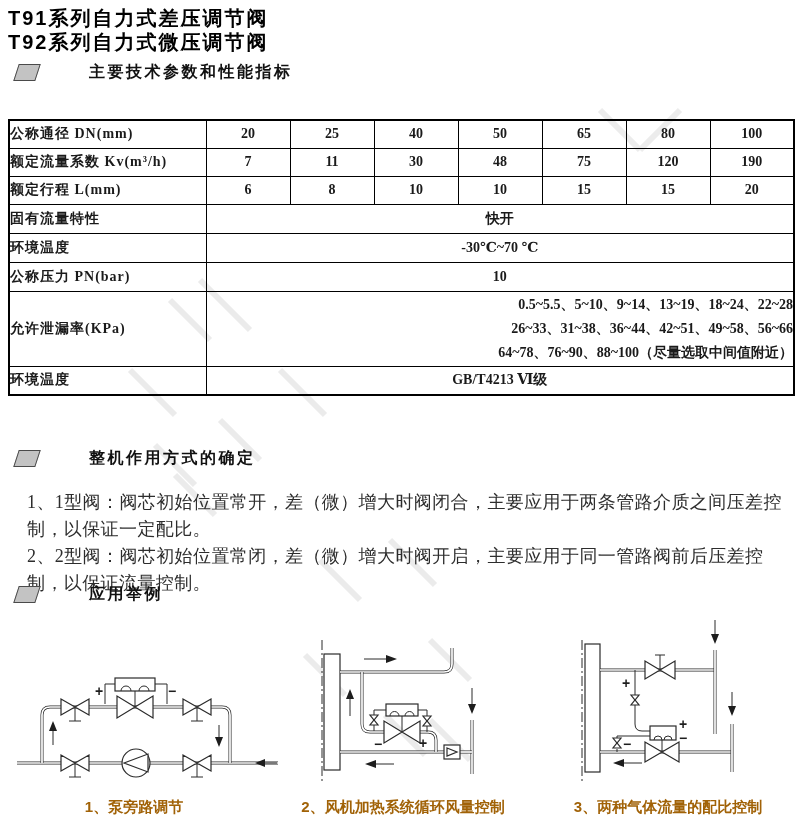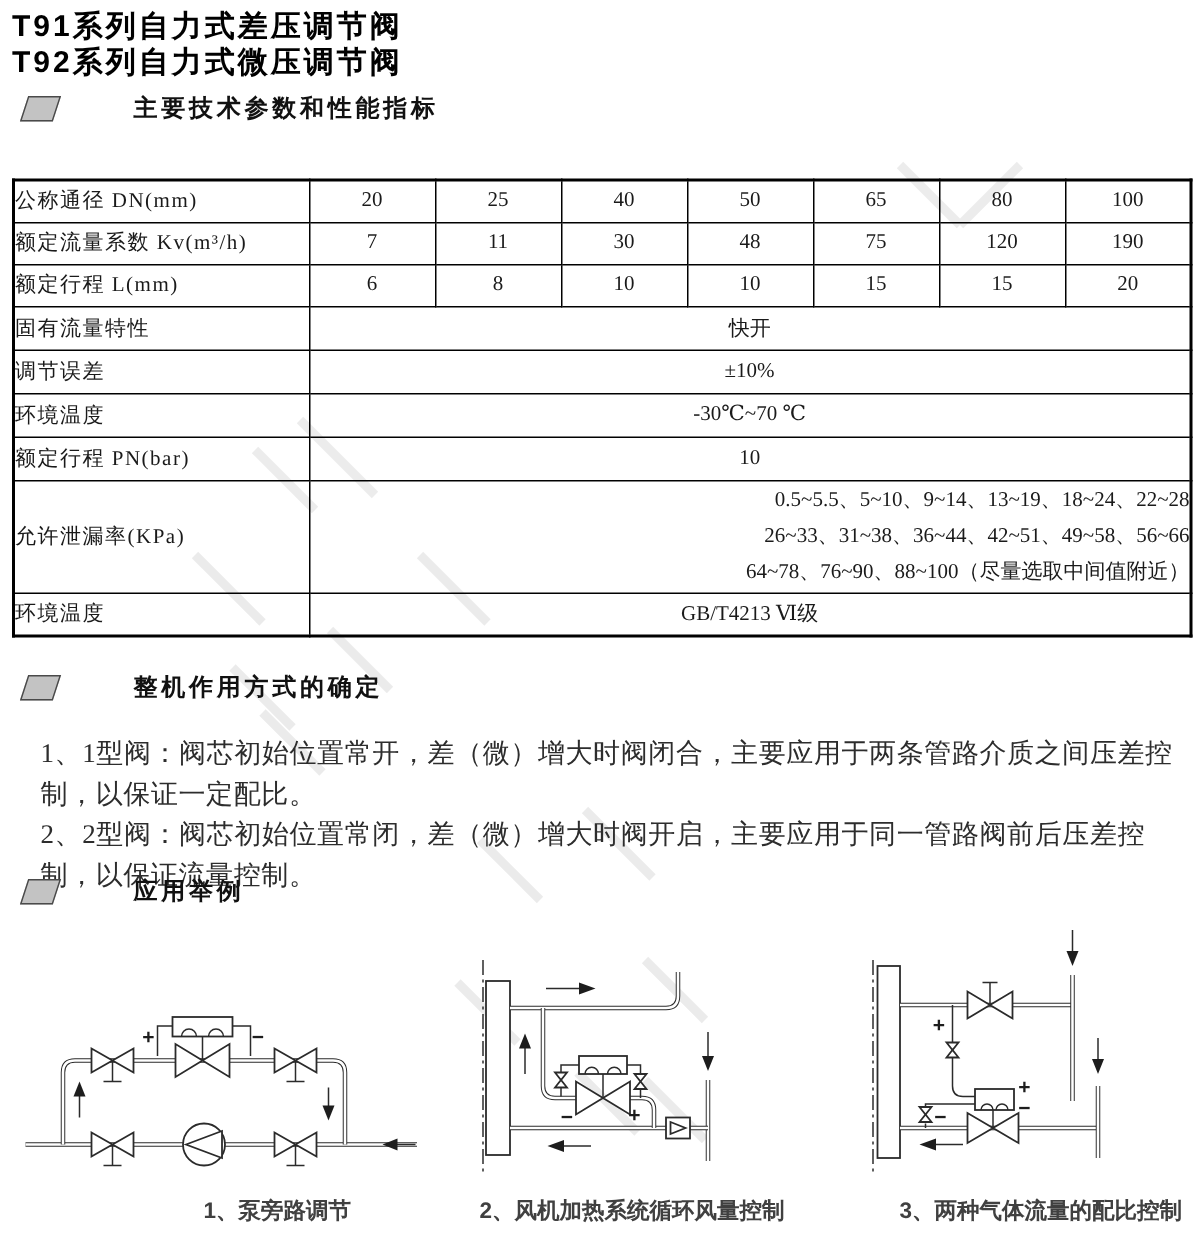--- a/index.html
+++ b/index.html
@@ -15,35 +15,35 @@
   .sec .pgram{width:20px;height:15px;background:#c3c3c3;border:1px solid #4a4a4a;
               transform:skewX(-18deg);margin-left:6px;}
   .sec .sec-label{margin-left:15px;font-family:"Liberation Sans","DejaVu Sans",sans-serif;
                   font-weight:bold;font-size:16px;letter-spacing:2.5px;color:#111;}
   #sec-specs{left:10px;top:62px;}
   #sec-action{left:10px;top:448px;}
   #sec-examples{left:10px;top:584px;}
   
   table.spec{position:absolute;left:8px;top:119px;width:785px;border-collapse:collapse;
              table-layout:fixed;border:2px solid #000;}
-  table.spec td{border:1px solid #000;font-size:14px;padding:0;}
+  table.spec td{border:1px solid #000;font-size:14px;padding:0;font-weight:bold;}
   td.lbl{text-align:left;padding-left:6px;letter-spacing:1px;}
   td.val{text-align:center;}
   .mline{line-height:24px;text-align:right;}
   
   .notes{position:absolute;left:27px;top:489px;width:768px;font-size:18px;line-height:27px;
          color:#2d2d2d;letter-spacing:0.4px;}
   .notes p{margin:0;}
   
   .diag{position:absolute;}
   #diag1{left:15px;top:633px;}
   #diag2{left:282px;top:612px;}
   #diag3{left:570px;top:612px;}
   .cap{position:absolute;top:798px;font-family:"Liberation Sans","DejaVu Sans",sans-serif;
-       font-weight:bold;font-size:15px;text-align:right;color:#404040;}
+       font-weight:bold;font-size:15px;text-align:center;color:#a16207;}
   #cap1{left:34px;width:200px;}
   #cap2{left:283px;width:240px;}
   #cap3{left:548px;width:240px;}
   
   .pipeO{stroke:#2b2b2b;stroke-width:3;fill:none;}
   .pipeI{stroke:#ffffff;stroke-width:1.7;fill:none;}
   .thin{stroke:#2b2b2b;stroke-width:1;fill:none;}
   .sym{stroke:#2b2b2b;stroke-width:1.2;fill:#ffffff;}
   .solid{fill:#1d1d1d;stroke:none;}
   .sgn{font-family:"Liberation Sans","DejaVu Sans",sans-serif;font-size:14px;font-weight:bold;fill:#1d1d1d;}
@@ -115,29 +115,25 @@
         <td class="val">10</td>
         <td class="val">15</td>
         <td class="val">15</td>
         <td class="val">20</td>
       </tr>
       <tr style="height:29px">
         <td class="lbl">固有流量特性</td>
         <td class="val" colspan="7">快开</td>
       </tr>
       <tr style="height:29px">
-        <td class="lbl">调节误差</td>
-        <td class="val" colspan="7">±10%</td>
-      </tr>
-      <tr style="height:29px">
         <td class="lbl">环境温度</td>
         <td class="val" colspan="7">-30℃~70 ℃</td>
       </tr>
       <tr style="height:29px">
-        <td class="lbl">额定行程 PN(bar)</td>
+        <td class="lbl">公称压力 PN(bar)</td>
         <td class="val" colspan="7">10</td>
       </tr>
       <tr style="height:75px">
         <td class="lbl">允许泄漏率(KPa)</td>
         <td class="val" colspan="7">
           <div class="mline">0.5~5.5、5~10、9~14、13~19、18~24、22~28</div>
           <div class="mline">26~33、31~38、36~44、42~51、49~58、56~66</div>
           <div class="mline">64~78、76~90、88~100（尽量选取中间值附近）</div>
         </td>
       </tr>

